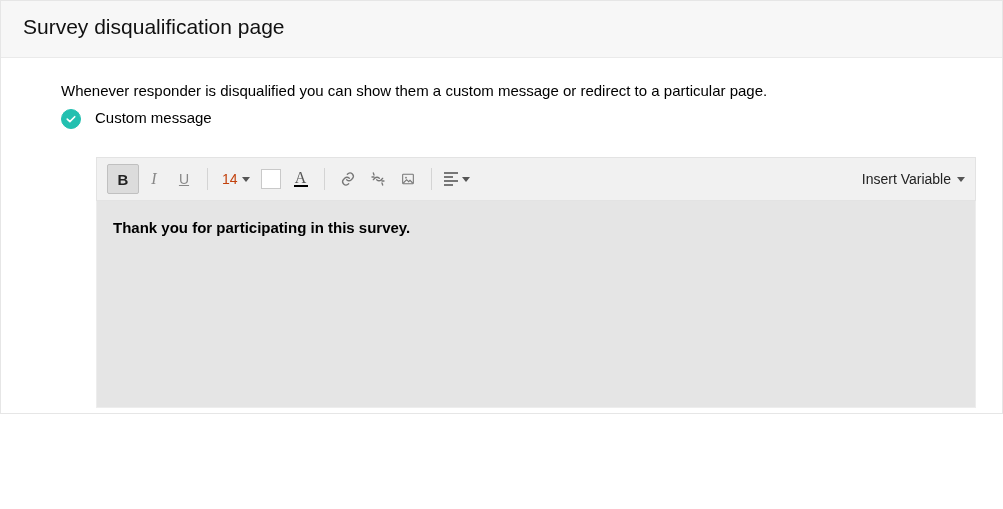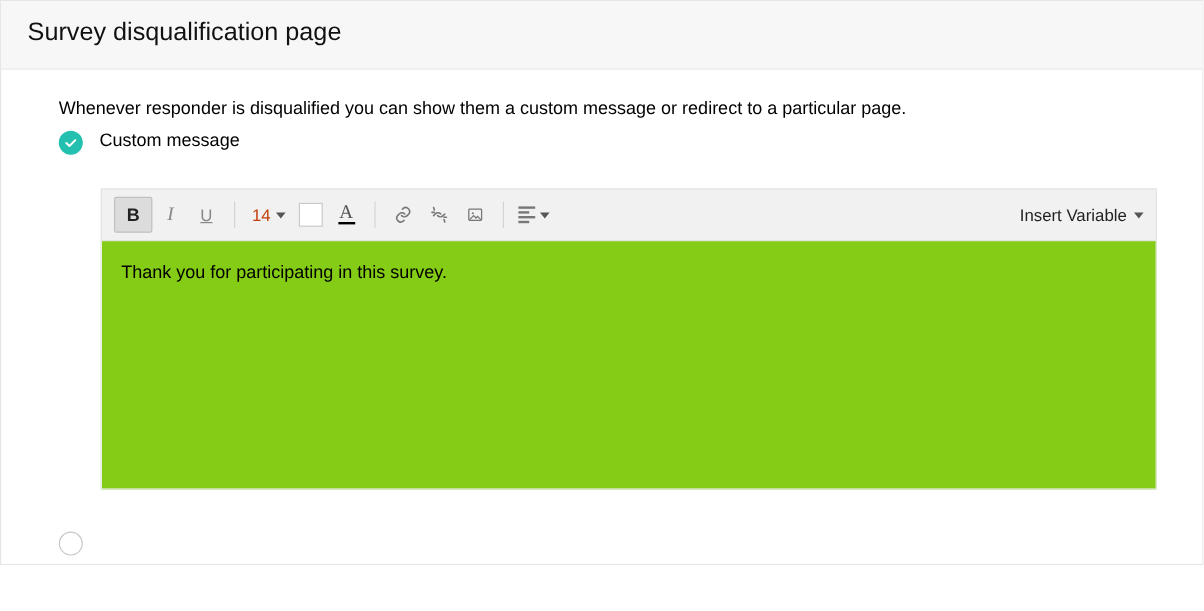--- a/index.html
+++ b/index.html
@@ -4,39 +4,39 @@
 <style>
   html, body {
     margin: 0;
     padding: 0;
     font-family: -apple-system, BlinkMacSystemFont, "Segoe UI", Helvetica, Arial, sans-serif;
     background: #ffffff;
     color: #000;
   }
   .outer {
     width: 1003px;
-    height: 471px;
+    height: 414px;
     box-sizing: border-box;
     border: 1px solid #e6e6e6;
     background: #ffffff;
     position: relative;
   }
   .page-header {
     background: #f7f7f7;
     border-bottom: 1px solid #eaeaea;
     padding: 14px 22px 18px 22px;
   }
   .page-title {
     font-size: 21px;
     font-weight: 400;
     color: #111;
     margin: 0;
   }
   .content {
-    padding: 24px 40px 20px 48px;
+    padding: 24px 40px 20px 60px;
   }
   .intro {
     font-size: 15px;
     color: #000;
     margin: 0 0 10px 0;
   }
   .option-row {
     display: flex;
     align-items: flex-start;
     gap: 14px;
@@ -176,25 +176,26 @@
     display: inline-block;
     width: 0;
     height: 0;
     border-left: 4px solid transparent;
     border-right: 4px solid transparent;
     border-top: 5px solid #555;
   }
   .editor-area {
     border: 1px solid #ededed;
     border-top: none;
-    background: #84cc16;
+    background: #e5e5e5;
     min-height: 170px;
     padding: 18px 16px;
     font-size: 15px;
     color: #000;
+    font-weight: bold;
   }
   .option2-row {
     margin-top: 35px;
     display: flex;
     align-items: center;
     gap: 14px;
   }
 </style>
 </head>
 <body>

